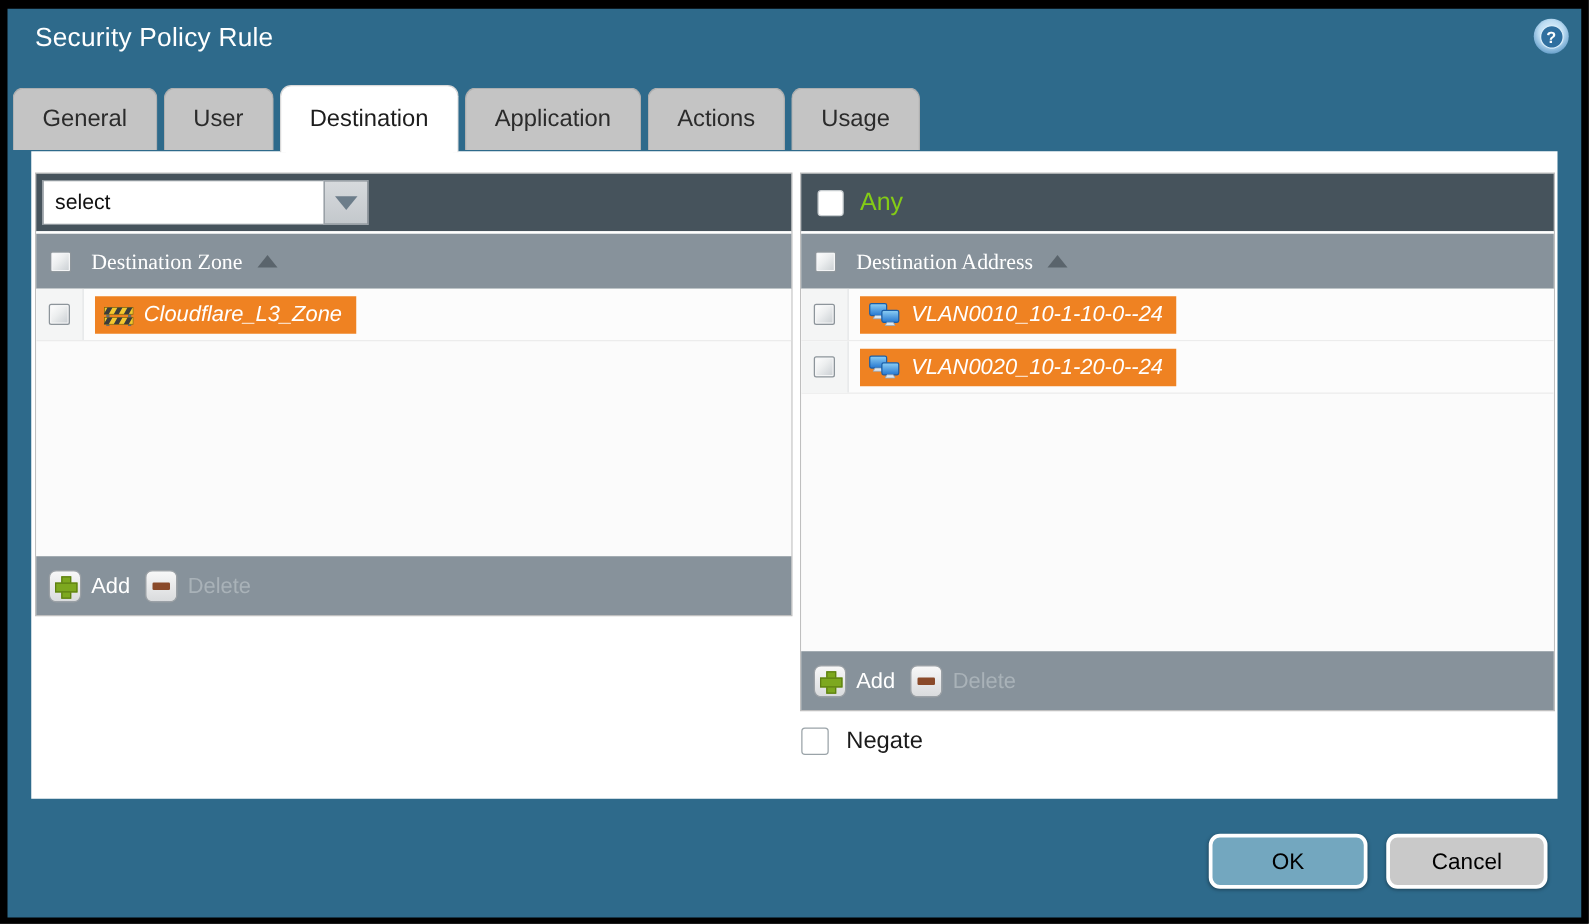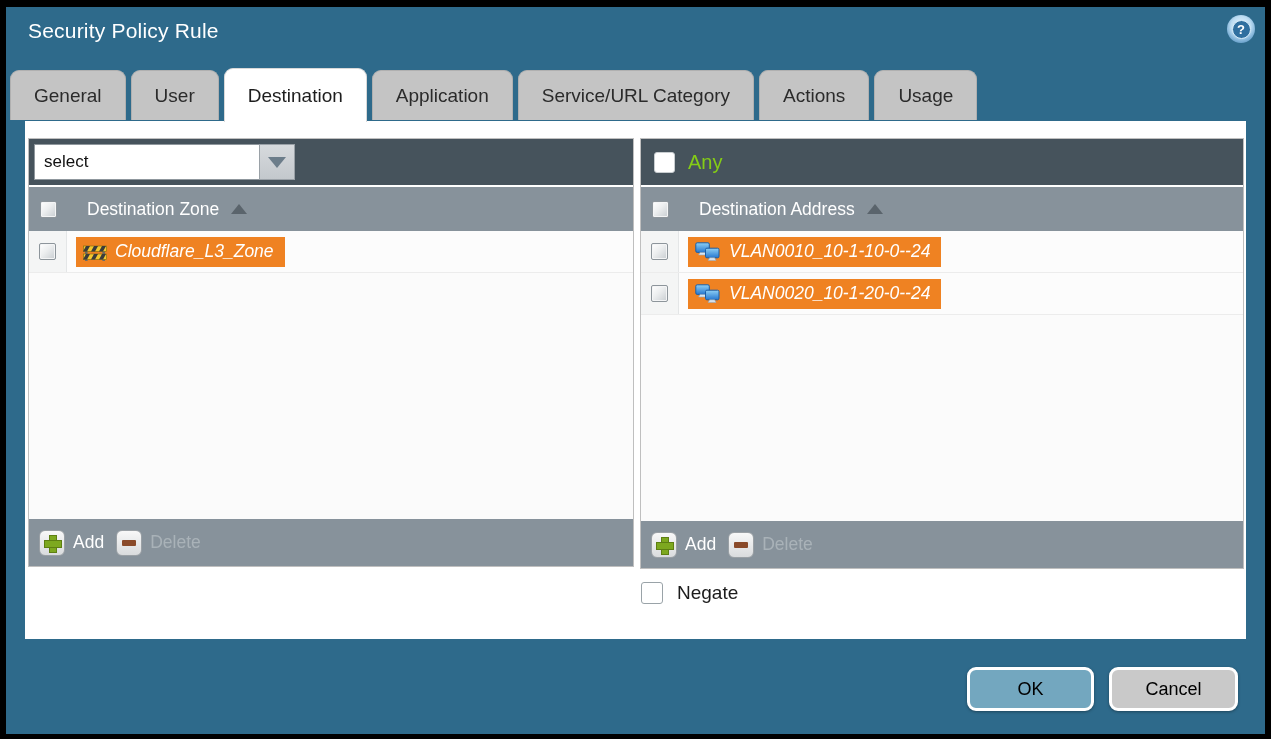--- a/index.html
+++ b/index.html
@@ -21,21 +21,21 @@
   .tabs { position:absolute; left:10px; top:68px; height:54px; display:flex; align-items:center; gap:5px; z-index:3; }
   .tab  { height:50px; background:#c4c4c4; border:1px solid #b0b0b0; border-bottom:none;
           border-radius:9px 9px 0 0; padding:0 23px; display:flex; align-items:center;
           font-size:19px; color:#2b2b2b; cursor:pointer; white-space:nowrap; }
   .tab.active { height:54px; background:#fff; color:#1d1d1d; border-color:#d9d9d9; }
 
   
   .content { position:absolute; left:25px; top:121px; width:1221px; height:518px; background:#fff; z-index:2; }
 
   .panel { position:absolute; background:#fbfbfb; border:1px solid #bfbfbf; display:flex; flex-direction:column; }
-  .panel.left  { left:3px;   top:17px; width:606px; height:429px; }
+  .panel.left  { left:3px;   top:17px; width:606px; height:355px; }
   .panel.right { left:615px; top:17px; width:604px; height:431px; }
 
   .panel-head { height:46px; background:#46535c; display:flex; align-items:center; padding:0 5px; flex:0 0 auto; }
   .gap { height:2px; background:#fff; flex:0 0 auto; }
   .col-head { height:44px; background:#87929b; display:flex; align-items:center; flex:0 0 auto; }
   .rows { flex:1 1 auto; background:#fbfbfb; overflow:hidden;font-style:italic; }
   .panel-foot { height:47px; background:#87929b; display:flex; align-items:center; padding:0 10px; gap:12px; flex:0 0 auto; }
 
   
   .combo { display:flex; align-items:center; height:36px; }
@@ -48,21 +48,21 @@
 
   
   .cb3d { width:17px; height:17px; border:1px solid #8d959b; border-radius:2px;
           background:linear-gradient(135deg,#ffffff 0%,#eceeef 45%,#c8cdd1 100%);
           box-shadow:inset 0 0 0 1px #f4f5f6; cursor:pointer; }
   .cbw  { width:21px; height:21px; background:#fff; border:1px solid #c8cdd0; border-radius:3px; cursor:pointer; }
   .cb-neg { width:22px; height:22px; background:#fff; border:1px solid #9aa3a8; border-radius:3px; cursor:pointer; }
 
   .head-label { color:#84cc16; font-size:20px; margin-left:13px; }
   .colh-cbcell { width:38px; display:flex; justify-content:center; }
-  .colh-label  { color:#fff; font-size:17.5px; margin-left:20px; }
+  .colh-label  { color:#fff; font-size:17.5px; margin-left:6px;font-family:Liberation Serif, serif; }
 
   
   .row { height:42px; display:flex; align-items:center; border-bottom:1px solid #ececec; background:#fcfcfc; }
   .cbcell { width:38px; height:100%; display:flex; align-items:center; justify-content:center;
             border-right:1px solid #e4e6e7; background:#f4f5f5; flex:0 0 auto; }
   .tag { margin-left:9px; height:30px; background:#ef8222; display:inline-flex; align-items:center;
          padding:0 11px 0 7px; gap:8px; cursor:pointer; }
   .tag .lbl { color:#fff; font-size:17.5px; white-space:nowrap; }
   .icon-svg { display:block; }
 
@@ -122,21 +122,20 @@
   <div class="title">Security Policy Rule</div>
   <div class="help">
     <div class="inner">?</div>
   </div>
 
   <div class="tabs">
     <div class="tab">General</div>
     <div class="tab">User</div>
     <div class="tab active">Destination</div>
     <div class="tab">Application</div>
-    <div class="tab">Service/URL Category</div>
     <div class="tab">Actions</div>
     <div class="tab">Usage</div>
   </div>
 
   <div class="content">
 
     <div class="panel left">
       <div class="panel-head">
         <div class="combo">
           <input type="text" value="select" style="">

